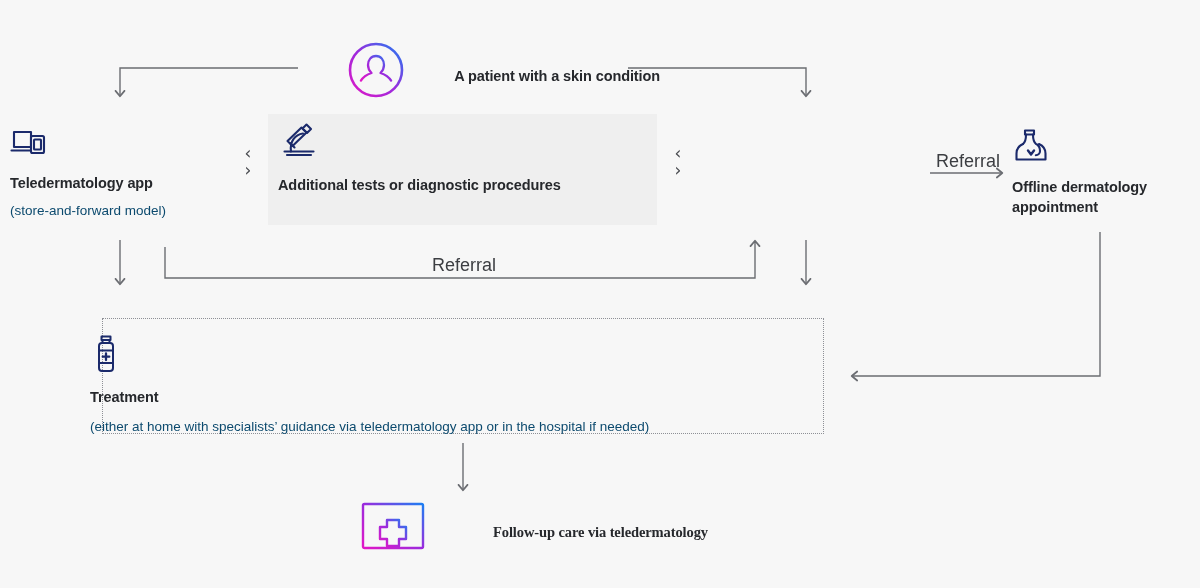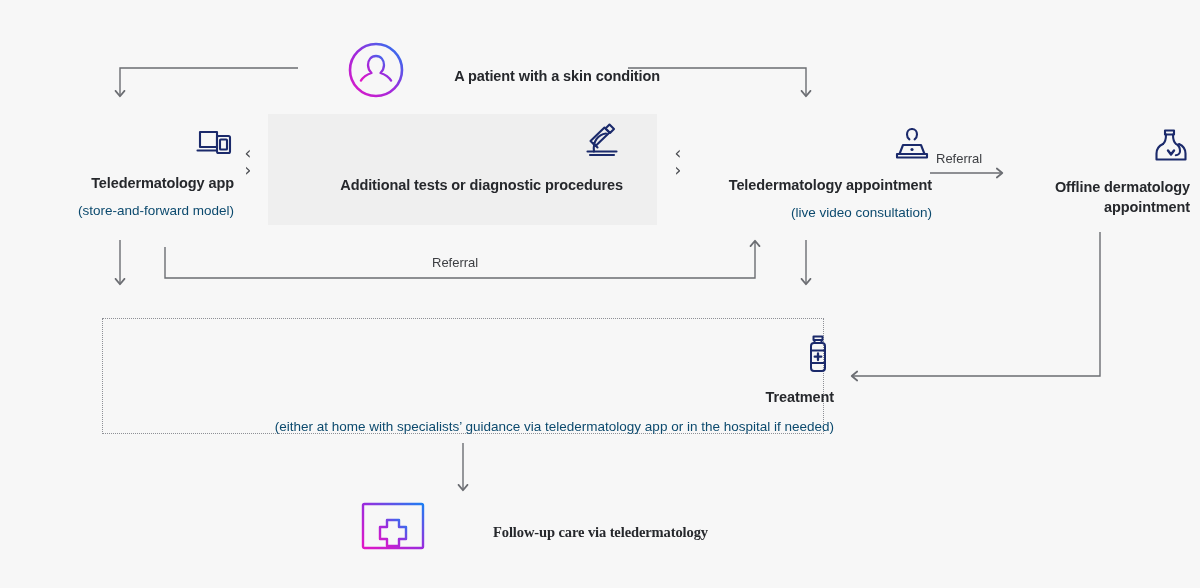--- a/index.html
+++ b/index.html
@@ -24,21 +24,21 @@
     pointer-events: none;
   }
 
   .panel {
     position: absolute;
     left: 268px; top: 114px;
     width: 389px; height: 111px;
     background: #efefef;
   }
 
-  .node { position: absolute; text-align: right; }
+  .node { position: absolute; text-align: left; }
   .node .icon { display: block; margin: 0 auto 10px auto; }
   .title {
     font-size: 14.5px;
     font-weight: bold;
     color: #26282c;
     letter-spacing: -0.1px;
     line-height: 1.35;
   }
   .sub {
     font-size: 13.5px;
@@ -66,21 +66,21 @@
   #node-offline  { left: 1012px; top: 126px; width: 178px; }
 
   
   #treatment-box {
     position: absolute;
     left: 102px; top: 318px;
     width: 722px; height: 116px;
     border: 1.5px dotted #8e9096;
   }
   #node-treatment {
-    left: 112px; top: 334px;
+    left: 90px; top: 334px;
     width: 722px;
   }
   #node-treatment .title { font-size: 14.5px; }
   #node-treatment .sub { font-size: 13.5px; margin-top: 10px; }
 
   
   #followup-node {
     left: 308px; top: 500px;
     width: 400px;
     display: flex;
@@ -99,21 +99,21 @@
     line-height: 17px;
     text-align: center;
     font-family: "DejaVu Sans", sans-serif;
   }
   .chevrons span { display: block; }
   #chevrons-left  { left: 239px; top: 145px; }
   #chevrons-right { left: 669px; top: 145px; }
 
   .edge-label {
     position: absolute;
-    font-size: 13px;
+    font-size: 18px;
     color: #3c3e42;
     white-space: nowrap;
   }
   #label-referral-top { left: 936px; top: 151px; }
   #label-referral-mid { left: 432px; top: 255px; }
 </style>
 </head>
 <body>
 
 <div id="stage">
@@ -197,35 +197,20 @@
           <path d="M13,29.5 c-1.5,-10 4,-17 12,-18"></path>
           <path d="M23.5,5.5 l5,5 l-14,13.5 l-5,-5 z"></path>
           <path d="M28.5,2.5 l4.5,4.5 l-4,4 l-4.5,-4.5 z"></path>
           <path d="M12,21 l4.5,4.5"></path>
         </g>
       </svg>
     </span>
     <div class="title">Additional tests or diagnostic procedures</div>
   </div>
 
-  <div class="node" id="node-appt">
-    <span class="icon">
-      <svg width="40" height="36" viewBox="0 0 40 36">
-        <g fill="none" stroke="#1b2a6b" stroke-width="2.1" stroke-linejoin="round" stroke-linecap="round">
-          <path d="M20,3 c-3.2,0 -5,2.4 -5,5.4 c0,2.6 1.4,4.2 2.4,5"></path>
-          <path d="M20,3 c3.2,0 5,2.4 5,5.4 c0,2.6 -1.4,4.2 -2.4,5"></path>
-          <path d="M11,19 h18 l3.5,9 h-25 z"></path>
-          <path d="M5,28 h30 v3.5 h-30 z"></path>
-          <circle cx="20" cy="23.5" r="1.6" fill="#1b2a6b" stroke="none"></circle>
-        </g>
-      </svg>
-    </span>
-    <div class="title">Teledermatology appointment</div>
-    <div class="sub">(live video consultation)</div>
-  </div>
 
   <div class="node" id="node-offline">
     <span class="icon">
       <svg width="38" height="38" viewBox="0 0 38 38">
         <g fill="none" stroke="#1b2a6b" stroke-width="2.1" stroke-linejoin="round" stroke-linecap="round">
           <path d="M13,4.5 h9 v4 h-9 z"></path>
           <path d="M14,8.5 c0,5 -0.5,7.5 -3,9.5"></path>
           <path d="M21,8.5 c0,5 0.5,7.5 3,9.5"></path>
           <path d="M11,18 c-4,1.8 -6.5,5 -6.5,9.5 v6 h29 v-6 c0,-4.5 -2.5,-7.7 -6.5,-9.5"></path>
           <path d="M25,18.5 c2.6,1.6 3,4 3,6.5 c0,2.6 -2,4.2 -4.2,4.2"></path>

